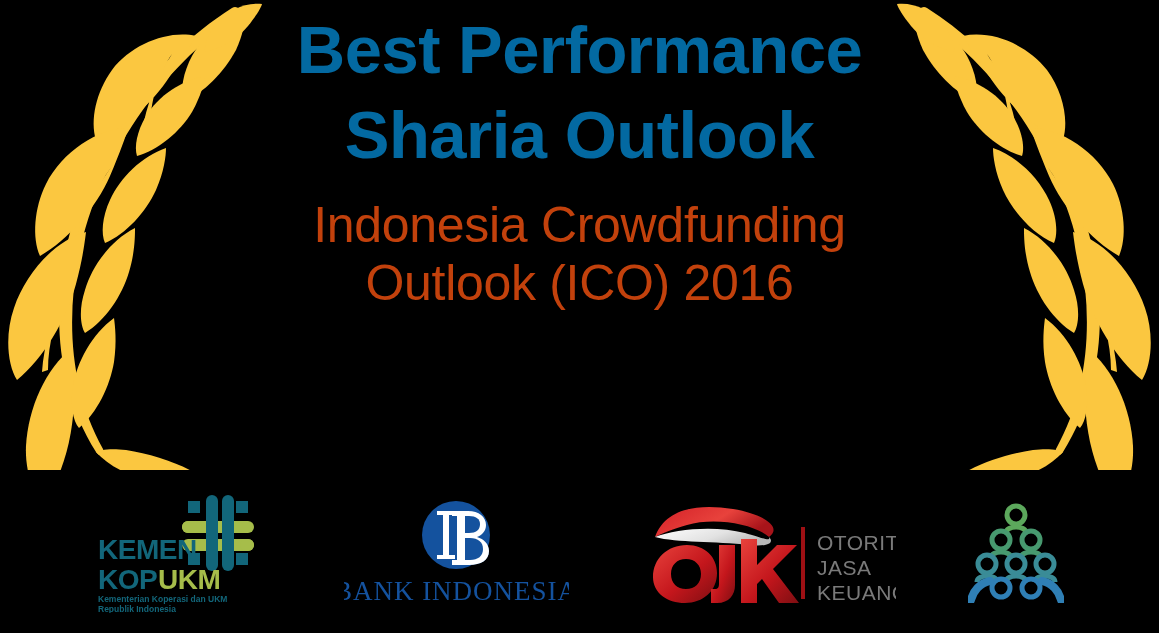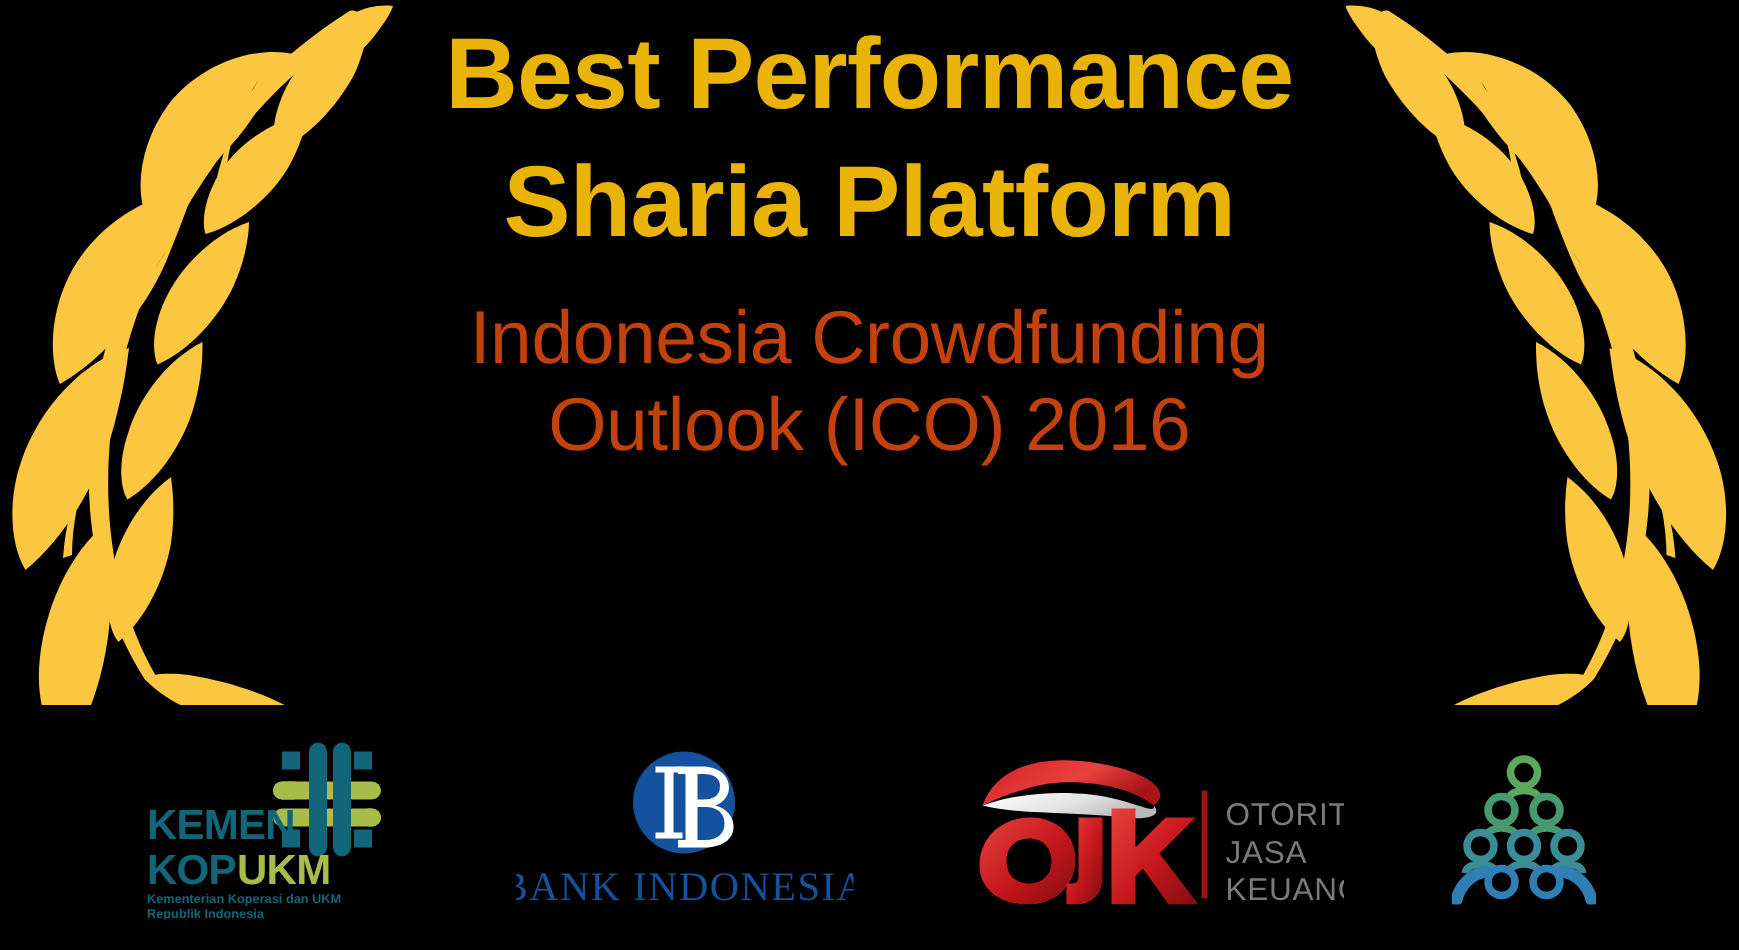--- a/index.html
+++ b/index.html
@@ -37,21 +37,21 @@
   
   .text-block {
     position: absolute;
     left: 0;
     right: 0;
     top: 14px;
     text-align: center;
     z-index: 5;
   }
   .title-line {
-    color: #eab308;
+    color: #0369a1;
     font-size: 67px;
     font-weight: 700;
     letter-spacing: -0.5px;
     line-height: 1.06;
     margin: 0;
     white-space: nowrap;
   }
   .title-line.second { margin-top: 14px; }
   .subtitle-line {
     color: #c2410c;
@@ -178,21 +178,21 @@
         <path d="M262 4 C246 2 228 10 216 24 C208 34 204 45 205 52
                  C221 49 238 38 248 26 C256 16 261 8 262 4 Z"></path>
         <path d="M96 452 C112 470 142 482 170 482 C186 482 196 479 200 476
                  C182 464 152 454 126 450 C110 448 99 450 96 452 Z"></path>
       </g>
     </svg>
   </div>
 
   <div class="text-block">
     <div class="title-line first">Best Performance</div>
-    <div class="title-line second">Sharia Platform</div>
+    <div class="title-line second">Sharia Outlook</div>
     <div class="subtitle-line first">Indonesia Crowdfunding</div>
     <div class="subtitle-line second">Outlook (ICO) 2016</div>
   </div>
 
   <div class="logo-strip">
 
     <div class="logo">
       <svg class="logo-kemenkop" viewBox="0 0 176 120" xmlns="http://www.w3.org/2000/svg">
 
         <g>

